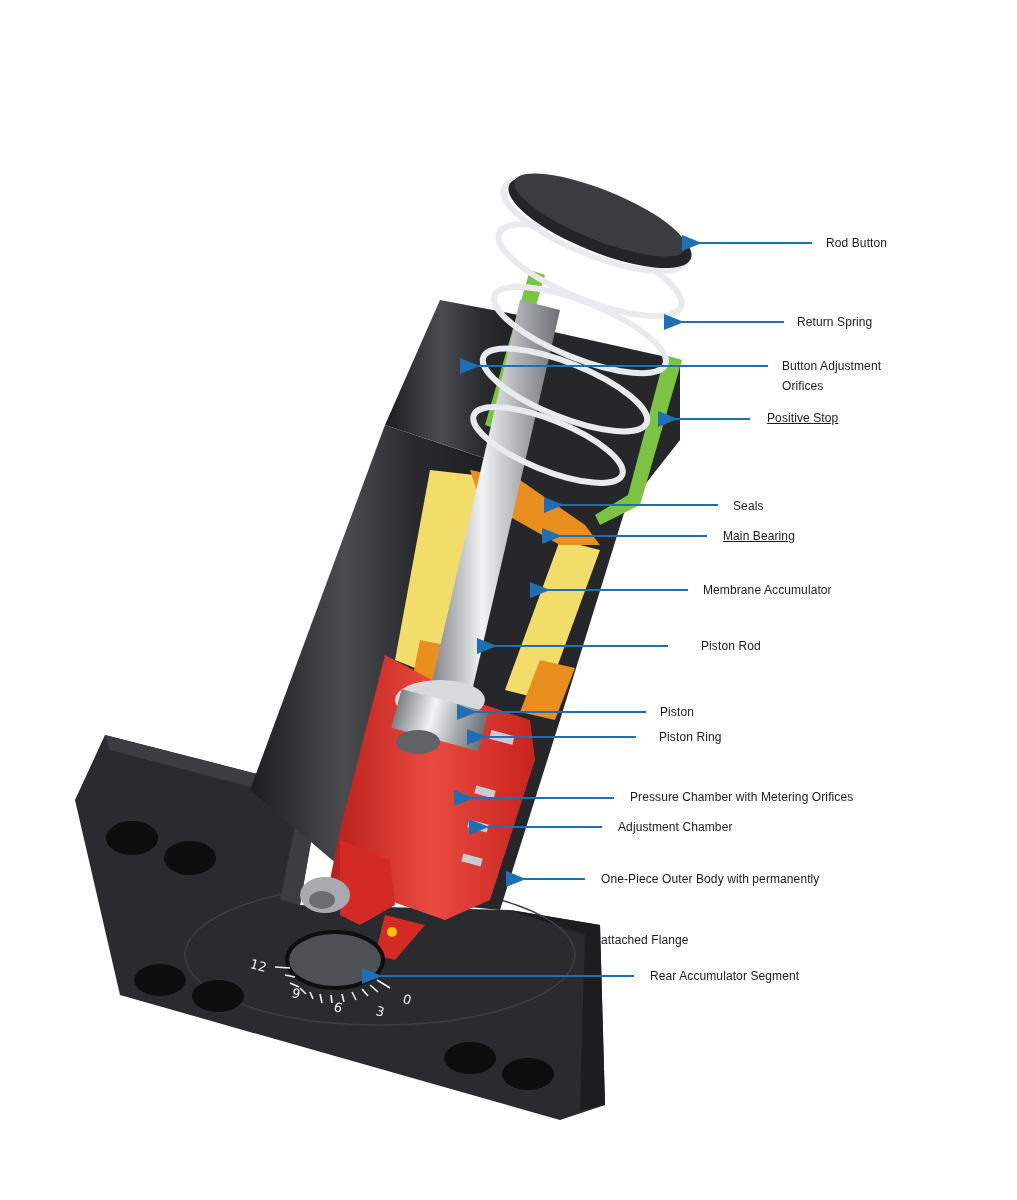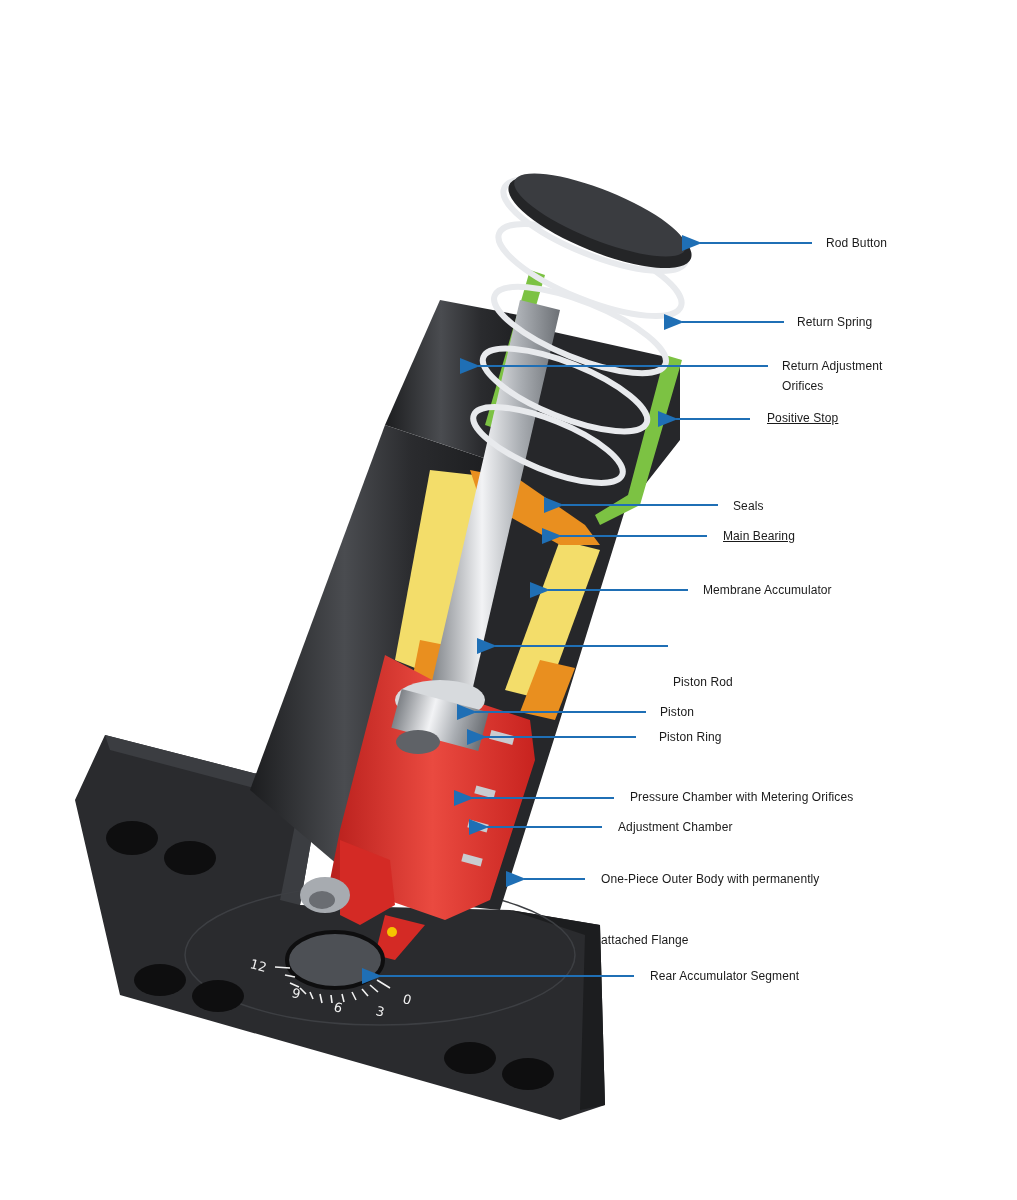--- a/index.html
+++ b/index.html
@@ -135,26 +135,26 @@
     <line x1="636" y1="737" x2="485" y2="737" marker-end="url(#arrowHead)"></line>
     <line x1="614" y1="798" x2="472" y2="798" marker-end="url(#arrowHead)"></line>
     <line x1="602" y1="827" x2="487" y2="827" marker-end="url(#arrowHead)"></line>
     <line x1="585" y1="879" x2="524" y2="879" marker-end="url(#arrowHead)"></line>
     <line x1="634" y1="976" x2="380" y2="976" marker-end="url(#arrowHead)"></line>
   </g>
 </svg>
 
 <div class="label" style="left:826px;top:233px;">Rod Button</div>
 <div class="label" style="left:797px;top:312px;">Return Spring</div>
-<div class="label" style="left:782px;top:356px;">Return Adjustment</div>
+<div class="label" style="left:782px;top:356px;">Button Adjustment</div>
 <div class="label" style="left:782px;top:376px;">Orifices</div>
 <div class="label" style="left:767px;top:408px;text-decoration:underline;">Positive Stop</div>
 <div class="label" style="left:733px;top:496px;">Seals</div>
 <div class="label" style="left:723px;top:526px;text-decoration:underline;">Main Bearing</div>
 <div class="label" style="left:703px;top:580px;">Membrane Accumulator</div>
-<div class="label" style="left:673px;top:636px;margin-top:36px;">Piston Rod</div>
+<div class="label" style="left:701px;top:636px;">Piston Rod</div>
 <div class="label" style="left:660px;top:702px;">Piston</div>
 <div class="label" style="left:651px;top:727px;margin-left:8px;">Piston Ring</div>
 <div class="label" style="left:630px;top:787px;">Pressure Chamber with Metering Orifices</div>
 <div class="label" style="left:618px;top:817px;">Adjustment Chamber</div>
 <div class="label" style="left:601px;top:869px;">One-Piece Outer Body with permanently</div>
 <div class="label" style="left:601px;top:890px;margin-top:40px;">attached Flange</div>
 <div class="label" style="left:650px;top:966px;">Rear Accumulator Segment</div>
 
 </body></html>

